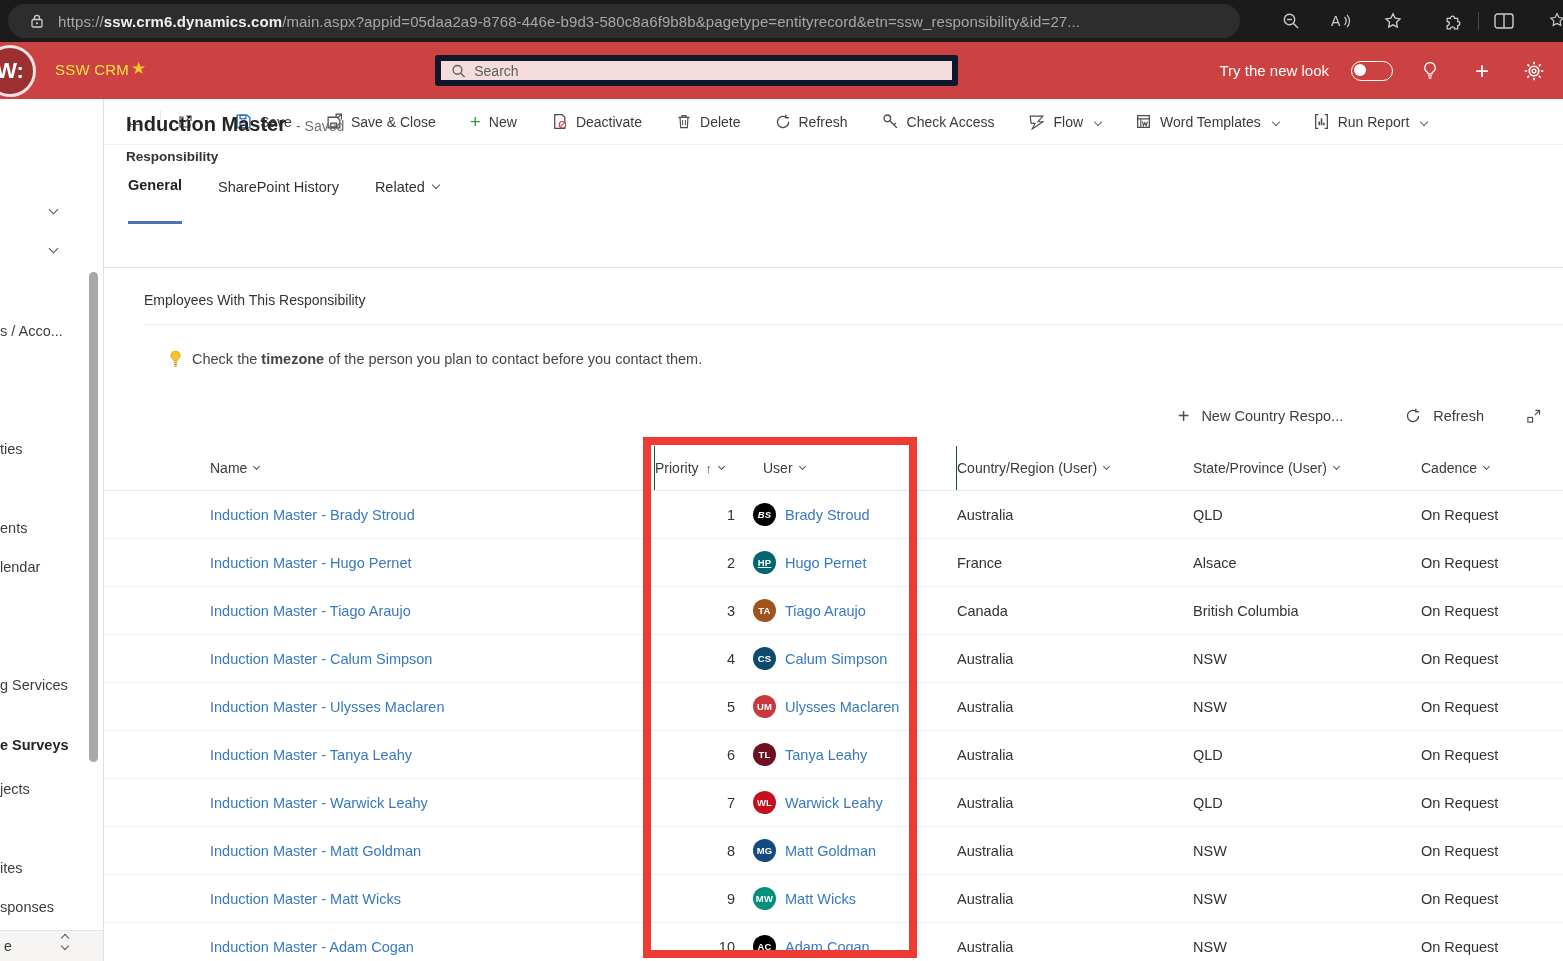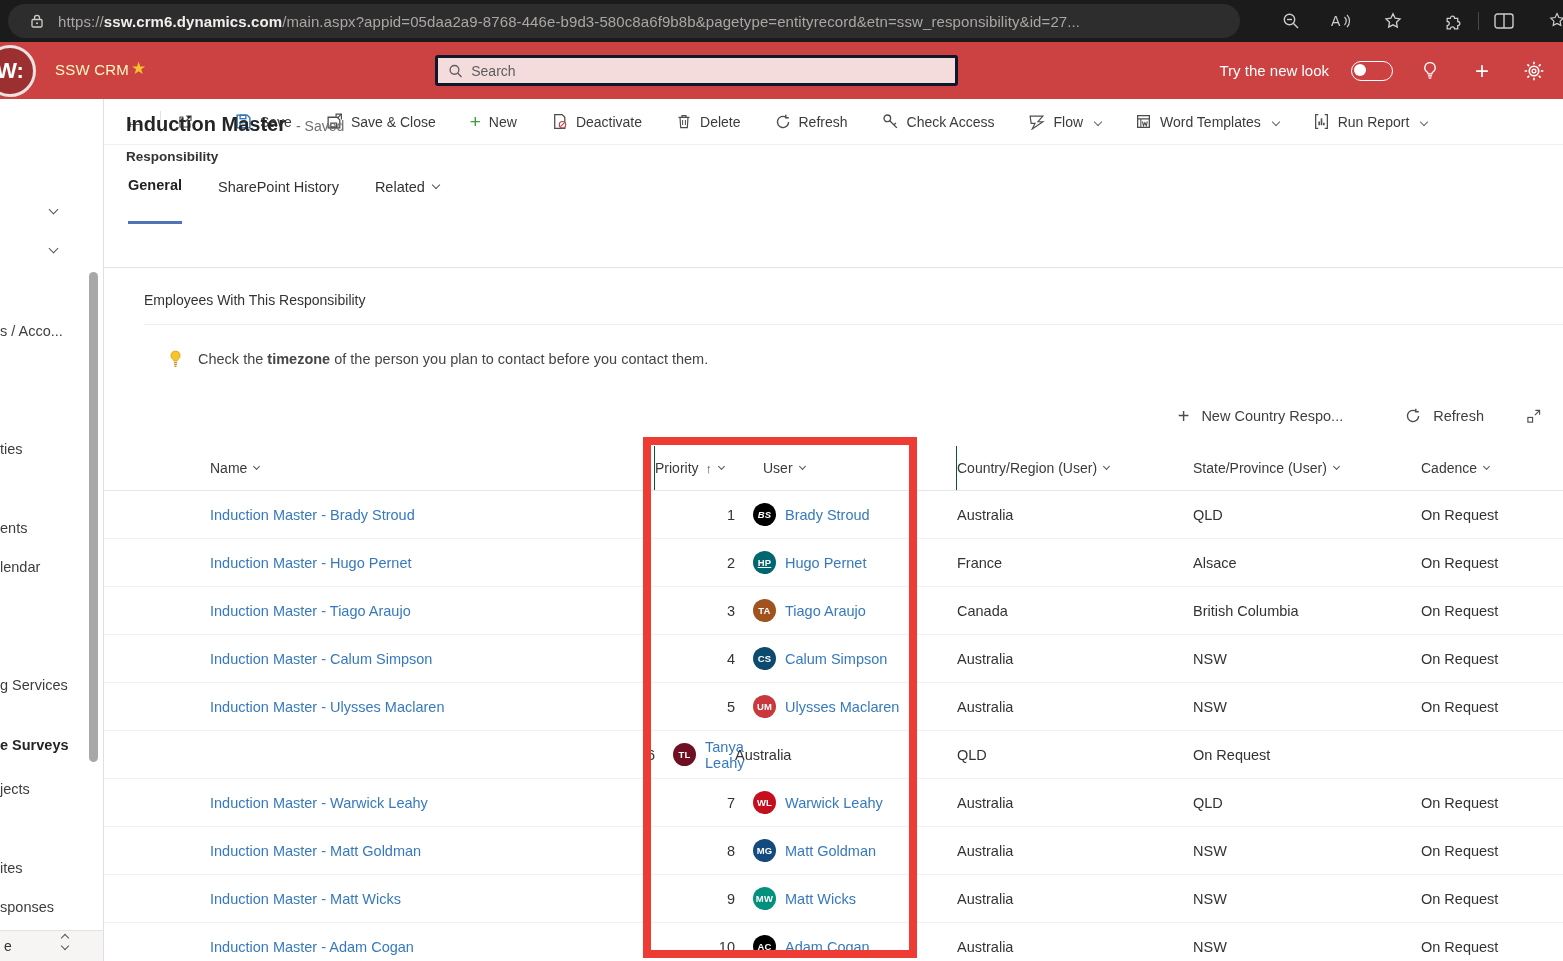--- a/index.html
+++ b/index.html
@@ -16,24 +16,24 @@
   .url .domain { color:#f1eeec; font-weight:700; }
   .b-actions { position:absolute; right:0; top:0; height:42px; display:flex; align-items:center; }
   .b-icon { width:34px; height:34px; display:flex; align-items:center; justify-content:center; cursor:pointer; }
   .b-sep { width:1px; height:18px; background:#4a4848; margin:0 8px; }
 
   
   .app-header { position:absolute; left:0; top:42px; width:1563px; height:57px; background:#cc4141; }
   .logo { position:absolute; left:-16px; top:3px; width:52px; height:52px; border-radius:50%;
     background:#9c3030; border:3px solid #e9e2e0; color:#fff; font-weight:700; font-size:22px;
     display:flex; align-items:center; justify-content:center; }
-  .app-name { position:absolute; left:55px; top:19px; color:#fef9c3; font-size:15px; letter-spacing:.2px;text-align:center; }
+  .app-name { position:absolute; left:55px; top:19px; color:#fde047; font-size:15px; letter-spacing:.2px;text-align:center; }
   .pin-star { position:absolute; left:131px; top:16px; color:#f4c430; font-size:17px; }
   .search-box { position:absolute; left:435px; top:13px; width:523px; height:31px; background:#f4dcdc;
-    border:3px solid #0f172a; border-radius:3px; display:flex; align-items:center; padding:0 10px; }
+    border:6px solid #0f172a; border-radius:3px; display:flex; align-items:center; padding:0 10px; }
   .search-box input { border:none; outline:none; background:transparent; font-size:14px; color:#4f4f4f;
     width:100%; font-family:"Liberation Sans",sans-serif; }
   .search-box input::placeholder { color:#5d5d5d; opacity:1; }
   .hdr-right { position:absolute; right:0; top:0; height:57px; display:flex; align-items:center; gap:22px; padding-right:14px; color:#fff; }
   .new-look-label { font-size:15px; }
   .toggle { width:42px; height:20px; border:1.6px solid #fff; border-radius:11px; position:relative; cursor:pointer; }
   .toggle .knob { position:absolute; left:2px; top:2px; width:12px; height:12px; background:#fff; border-radius:50%; }
   .h-icon { width:30px; height:30px; display:flex; align-items:center; justify-content:center; cursor:pointer; }
   .plus-glyph { font-size:24px; font-weight:400; line-height:1; color:#fff; }
 
@@ -72,21 +72,21 @@
 
   .tabs { position:absolute; left:24px; top:78px; display:flex; gap:36px; }
   .tab { font-size:14.5px; color:#333; padding-bottom:28px; cursor:pointer; display:flex; align-items:center; gap:8px; }
   .tab.active { font-weight:700; color:#222; border-bottom:3px solid #4e73b9; }
   .tab .dd { width:6px; height:6px; color:#555; margin-top:-3px; }
   .tab-divider { position:absolute; left:0; top:168px; width:100%; height:1px; background:#e2e2e2; }
 
   .section-title { position:absolute; left:40px; top:193px; font-size:14px; color:#333; }
   .section-divider { position:absolute; left:40px; top:225px; right:0; height:1px; background:#ececec; }
 
-  .tip { position:absolute; left:64px; top:251px; font-size:14.5px; color:#454545; display:flex; align-items:center; gap:15px; }
+  .tip { position:absolute; left:64px; top:251px; font-size:14.5px; color:#454545; display:flex; align-items:center; gap:9px; }
   .tip b { font-weight:700; }
 
   .grid-toolbar { position:absolute; right:16px; top:303px; display:flex; align-items:center; gap:14px; }
   .gt-btn { display:flex; align-items:center; gap:12px; border:none; background:transparent; cursor:pointer;
     font-family:"Liberation Sans",sans-serif; font-size:14.5px; color:#3f3f3f; padding:4px 6px; }
   .gt-btn .glyph { font-size:20px; font-weight:300; color:#4d4d4d; line-height:1; }
 
   .grid-header { position:absolute; left:0; top:347px; width:100%; height:45px; display:grid;
     grid-template-columns:551px 80px 222px 236px 228px 1fr; align-items:center;
     border-bottom:1px solid #e7e7e7; font-size:14px; color:#3a3a3a; }
@@ -456,20 +456,21 @@
     <div class="cell-priority"><span>5</span></div>
     <div class="cell-user">
       <span class="avatar" style="background: rgb(201, 56, 61);">UM</span>
       <a>Ulysses Maclaren</a>
     </div>
     <div>Australia</div>
     <div>NSW</div>
     <div>On Request</div>
   </div>
         <div class="grid-row">
+    <div class="cell-name"><a>Induction Master - Tanya Leahy</a></div>
     <div class="cell-priority"><span>6</span></div>
     <div class="cell-user">
       <span class="avatar" style="background: rgb(110, 16, 33);">TL</span>
       <a>Tanya Leahy</a>
     </div>
     <div>Australia</div>
     <div>QLD</div>
     <div>On Request</div>
   </div>
         <div class="grid-row">

